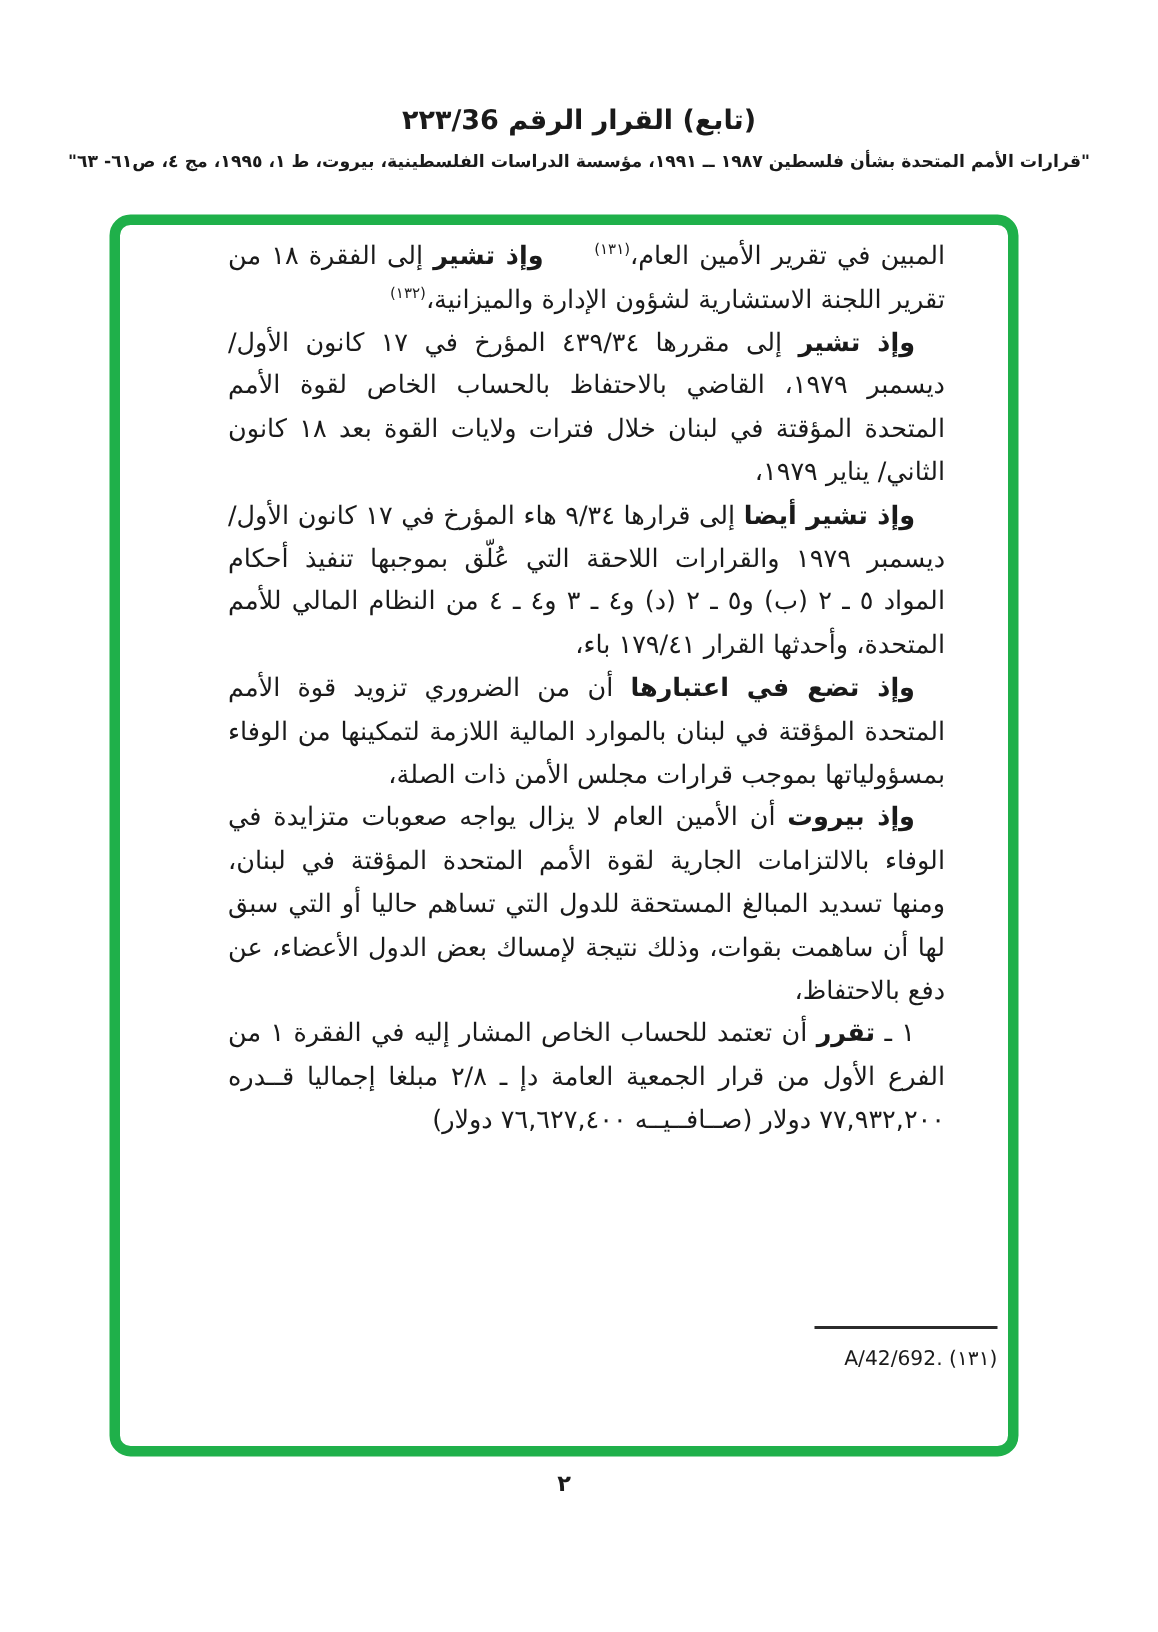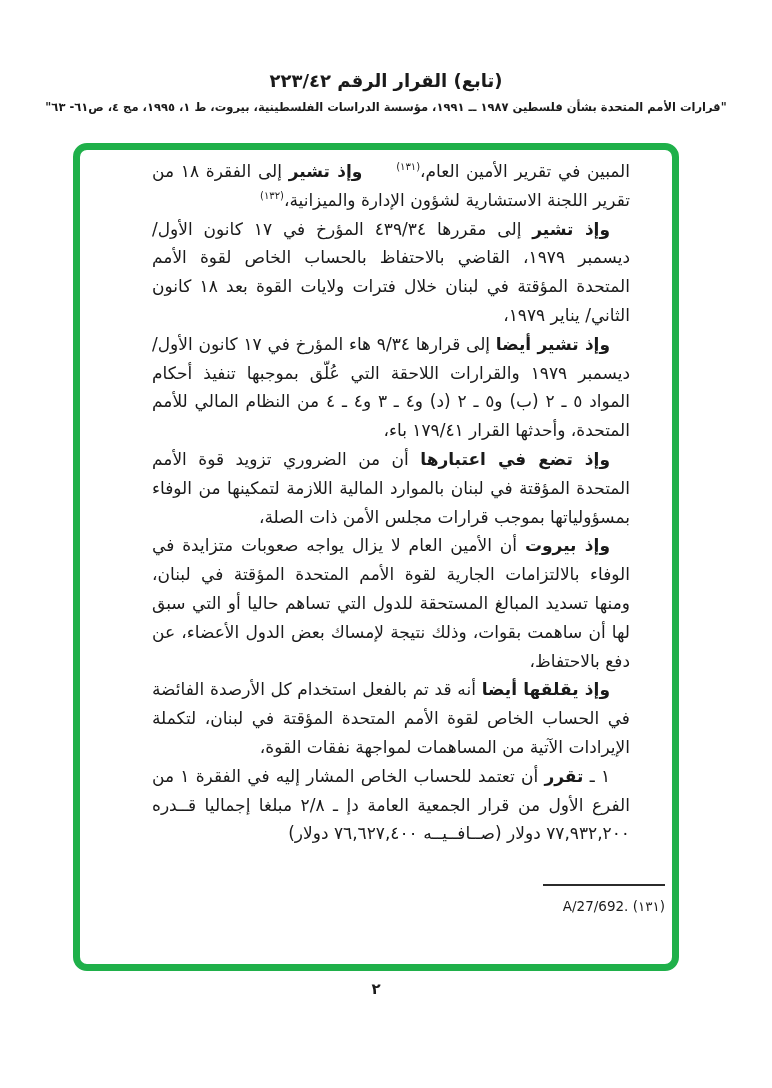--- a/index.html
+++ b/index.html
@@ -34,38 +34,37 @@
     position:absolute;top:980px;left:0;width:752px;text-align:center;
     font-size:15px;font-weight:bold;
   }
 </style>
 </head>
 <body>
 
 <div class="page">
 
   <div class="doc-header">
-    <div class="doc-title">(تابع) القرار الرقم ٢٢٣/٤٢</div>
+    <div class="doc-title">(تابع) القرار الرقم ٢٢٣/36</div>
     <div class="doc-subtitle">"قرارات الأمم المتحدة بشأن فلسطين ١٩٨٧ ــ ١٩٩١، مؤسسة الدراسات الفلسطينية، بيروت، ط ١، ١٩٩٥، مج ٤، ص٦١- ٦٣"</div>
   </div>
 
   <div class="highlight-frame" style="border-color: rgb(31, 176, 74);"></div>
 
   <div class="body-text" id="body-text">
       <p class="para"><span>المبين في تقرير الأمين العام،</span><sup class="fn-mark">(١٣١)</sup><span>&nbsp;&nbsp;&nbsp;&nbsp; </span><span class="b">وإذ تشير</span><span> إلى الفقرة ١٨ من تقرير اللجنة الاستشارية لشؤون الإدارة والميزانية،</span><sup class="fn-mark">(١٣٢)</sup></p>
       <p class="para indent"><span class="b">وإذ تشير</span><span> إلى مقررها ٤٣٩/٣٤ المؤرخ في ١٧ كانون الأول/ ديسمبر ١٩٧٩، القاضي بالاحتفاظ بالحساب الخاص لقوة الأمم المتحدة المؤقتة في لبنان خلال فترات ولايات القوة بعد ١٨ كانون الثاني/ يناير ١٩٧٩،</span></p>
       <p class="para indent"><span class="b">وإذ تشير أيضا</span><span> إلى قرارها ٩/٣٤ هاء المؤرخ في ١٧ كانون الأول/ديسمبر ١٩٧٩ والقرارات اللاحقة التي عُلّق بموجبها تنفيذ أحكام المواد ٥ ـ ٢ (ب) و٥ ـ ٢ (د) و٤ ـ ٣ و٤ ـ ٤ من النظام المالي للأمم المتحدة، وأحدثها القرار ١٧٩/٤١ باء،</span></p>
       <p class="para indent"><span class="b">وإذ تضع في اعتبارها</span><span> أن من الضروري تزويد قوة الأمم المتحدة المؤقتة في لبنان بالموارد المالية اللازمة لتمكينها من الوفاء بمسؤولياتها بموجب قرارات مجلس الأمن ذات الصلة،</span></p>
       <p class="para indent"><span class="b">وإذ بيروت</span><span> أن الأمين العام لا يزال يواجه صعوبات متزايدة في الوفاء بالالتزامات الجارية لقوة الأمم المتحدة المؤقتة في لبنان، ومنها تسديد المبالغ المستحقة للدول التي تساهم حاليا أو التي سبق لها أن ساهمت بقوات، وذلك نتيجة لإمساك بعض الدول الأعضاء، عن دفع بالاحتفاظ،</span></p>
-      <p class="para indent"><span class="b">وإذ يقلقها أيضا</span><span> أنه قد تم بالفعل استخدام كل الأرصدة الفائضة في الحساب الخاص لقوة الأمم المتحدة المؤقتة في لبنان، لتكملة الإيرادات الآتية من المساهمات لمواجهة نفقات القوة،</span></p>
       <p class="para indent"><span>١ ـ </span><span class="b">تقرر</span><span> أن تعتمد للحساب الخاص المشار إليه في الفقرة ١ من الفرع الأول من قرار الجمعية العامة دإ ـ ٢/٨ مبلغا إجماليا قــدره ٧٧,٩٣٢,٢٠٠ دولار (صــافــيــه ٧٦,٦٢٧,٤٠٠ دولار)</span></p>
     </div>
 
   <div class="footnotes">
     <div class="fn-rule"></div>
     <div id="fn-list">
-        <div class="fn-item"><span>(١٣١) </span><bdi dir="ltr">A/27/692.</bdi></div>
+        <div class="fn-item"><span>(١٣١) </span><bdi dir="ltr">A/42/692.</bdi></div>
       </div>
   </div>
 
   <div class="page-number">٢</div>
 
 </div>
 
 </body></html>

